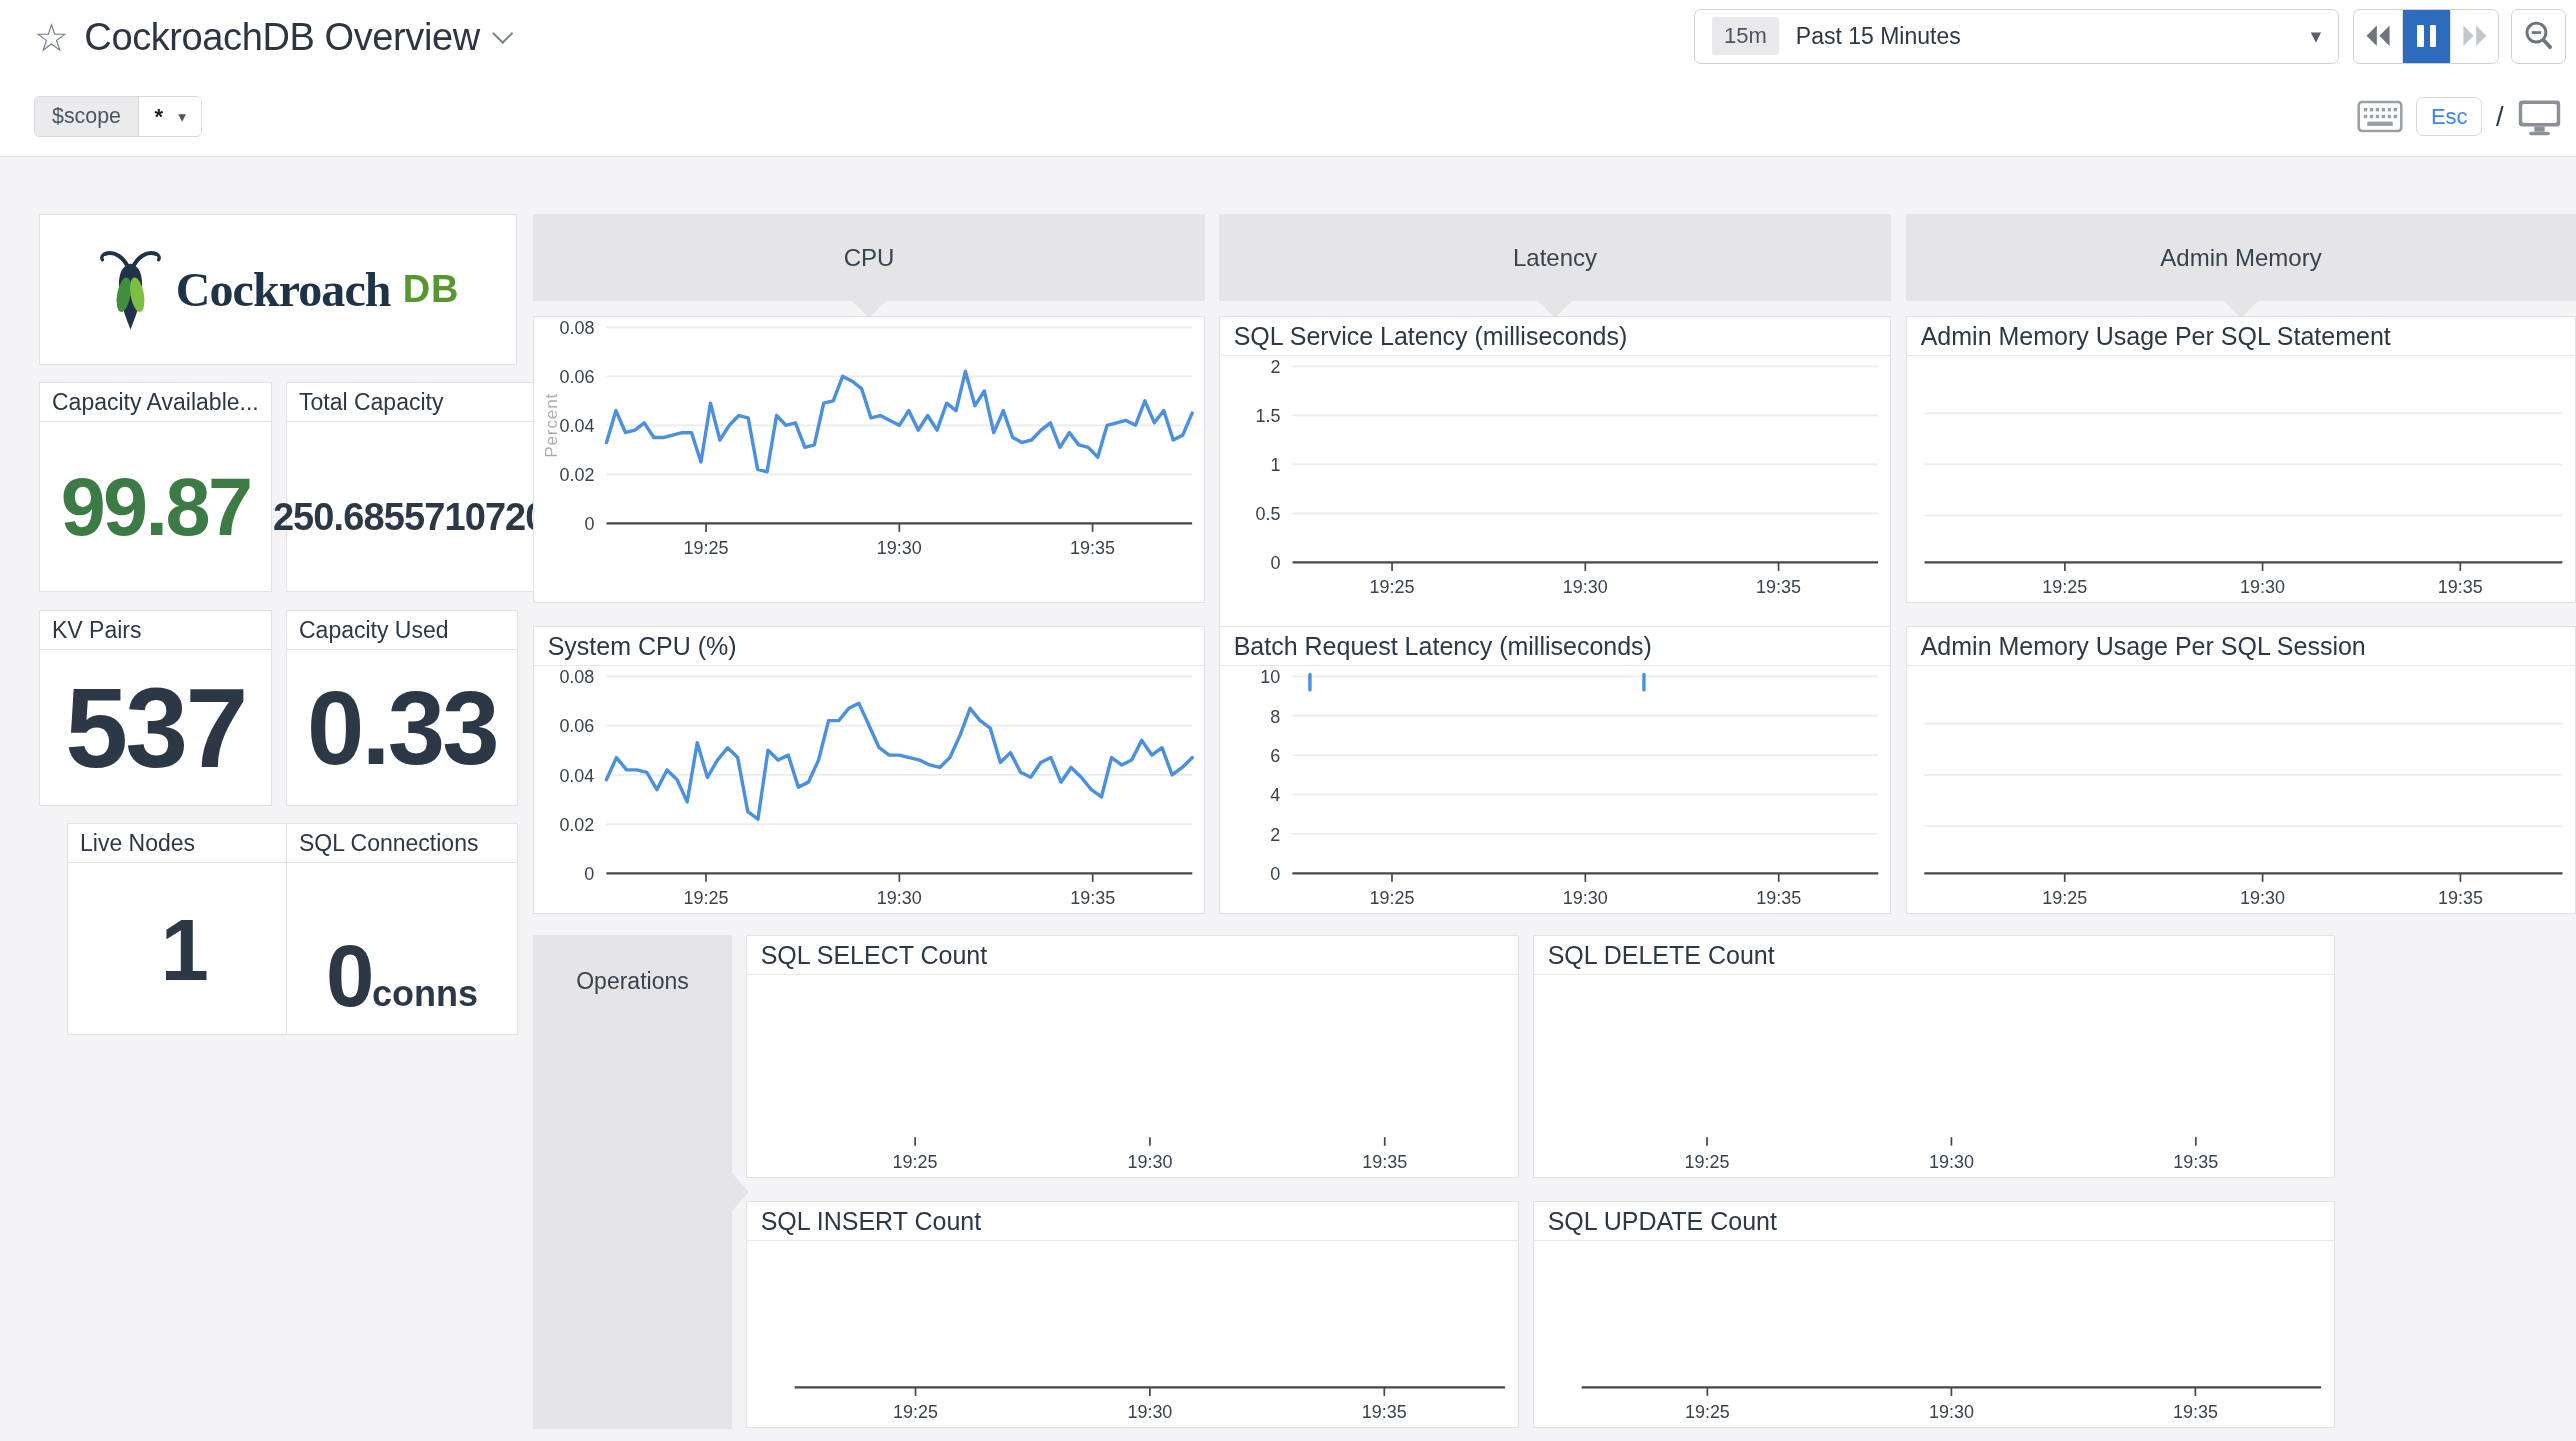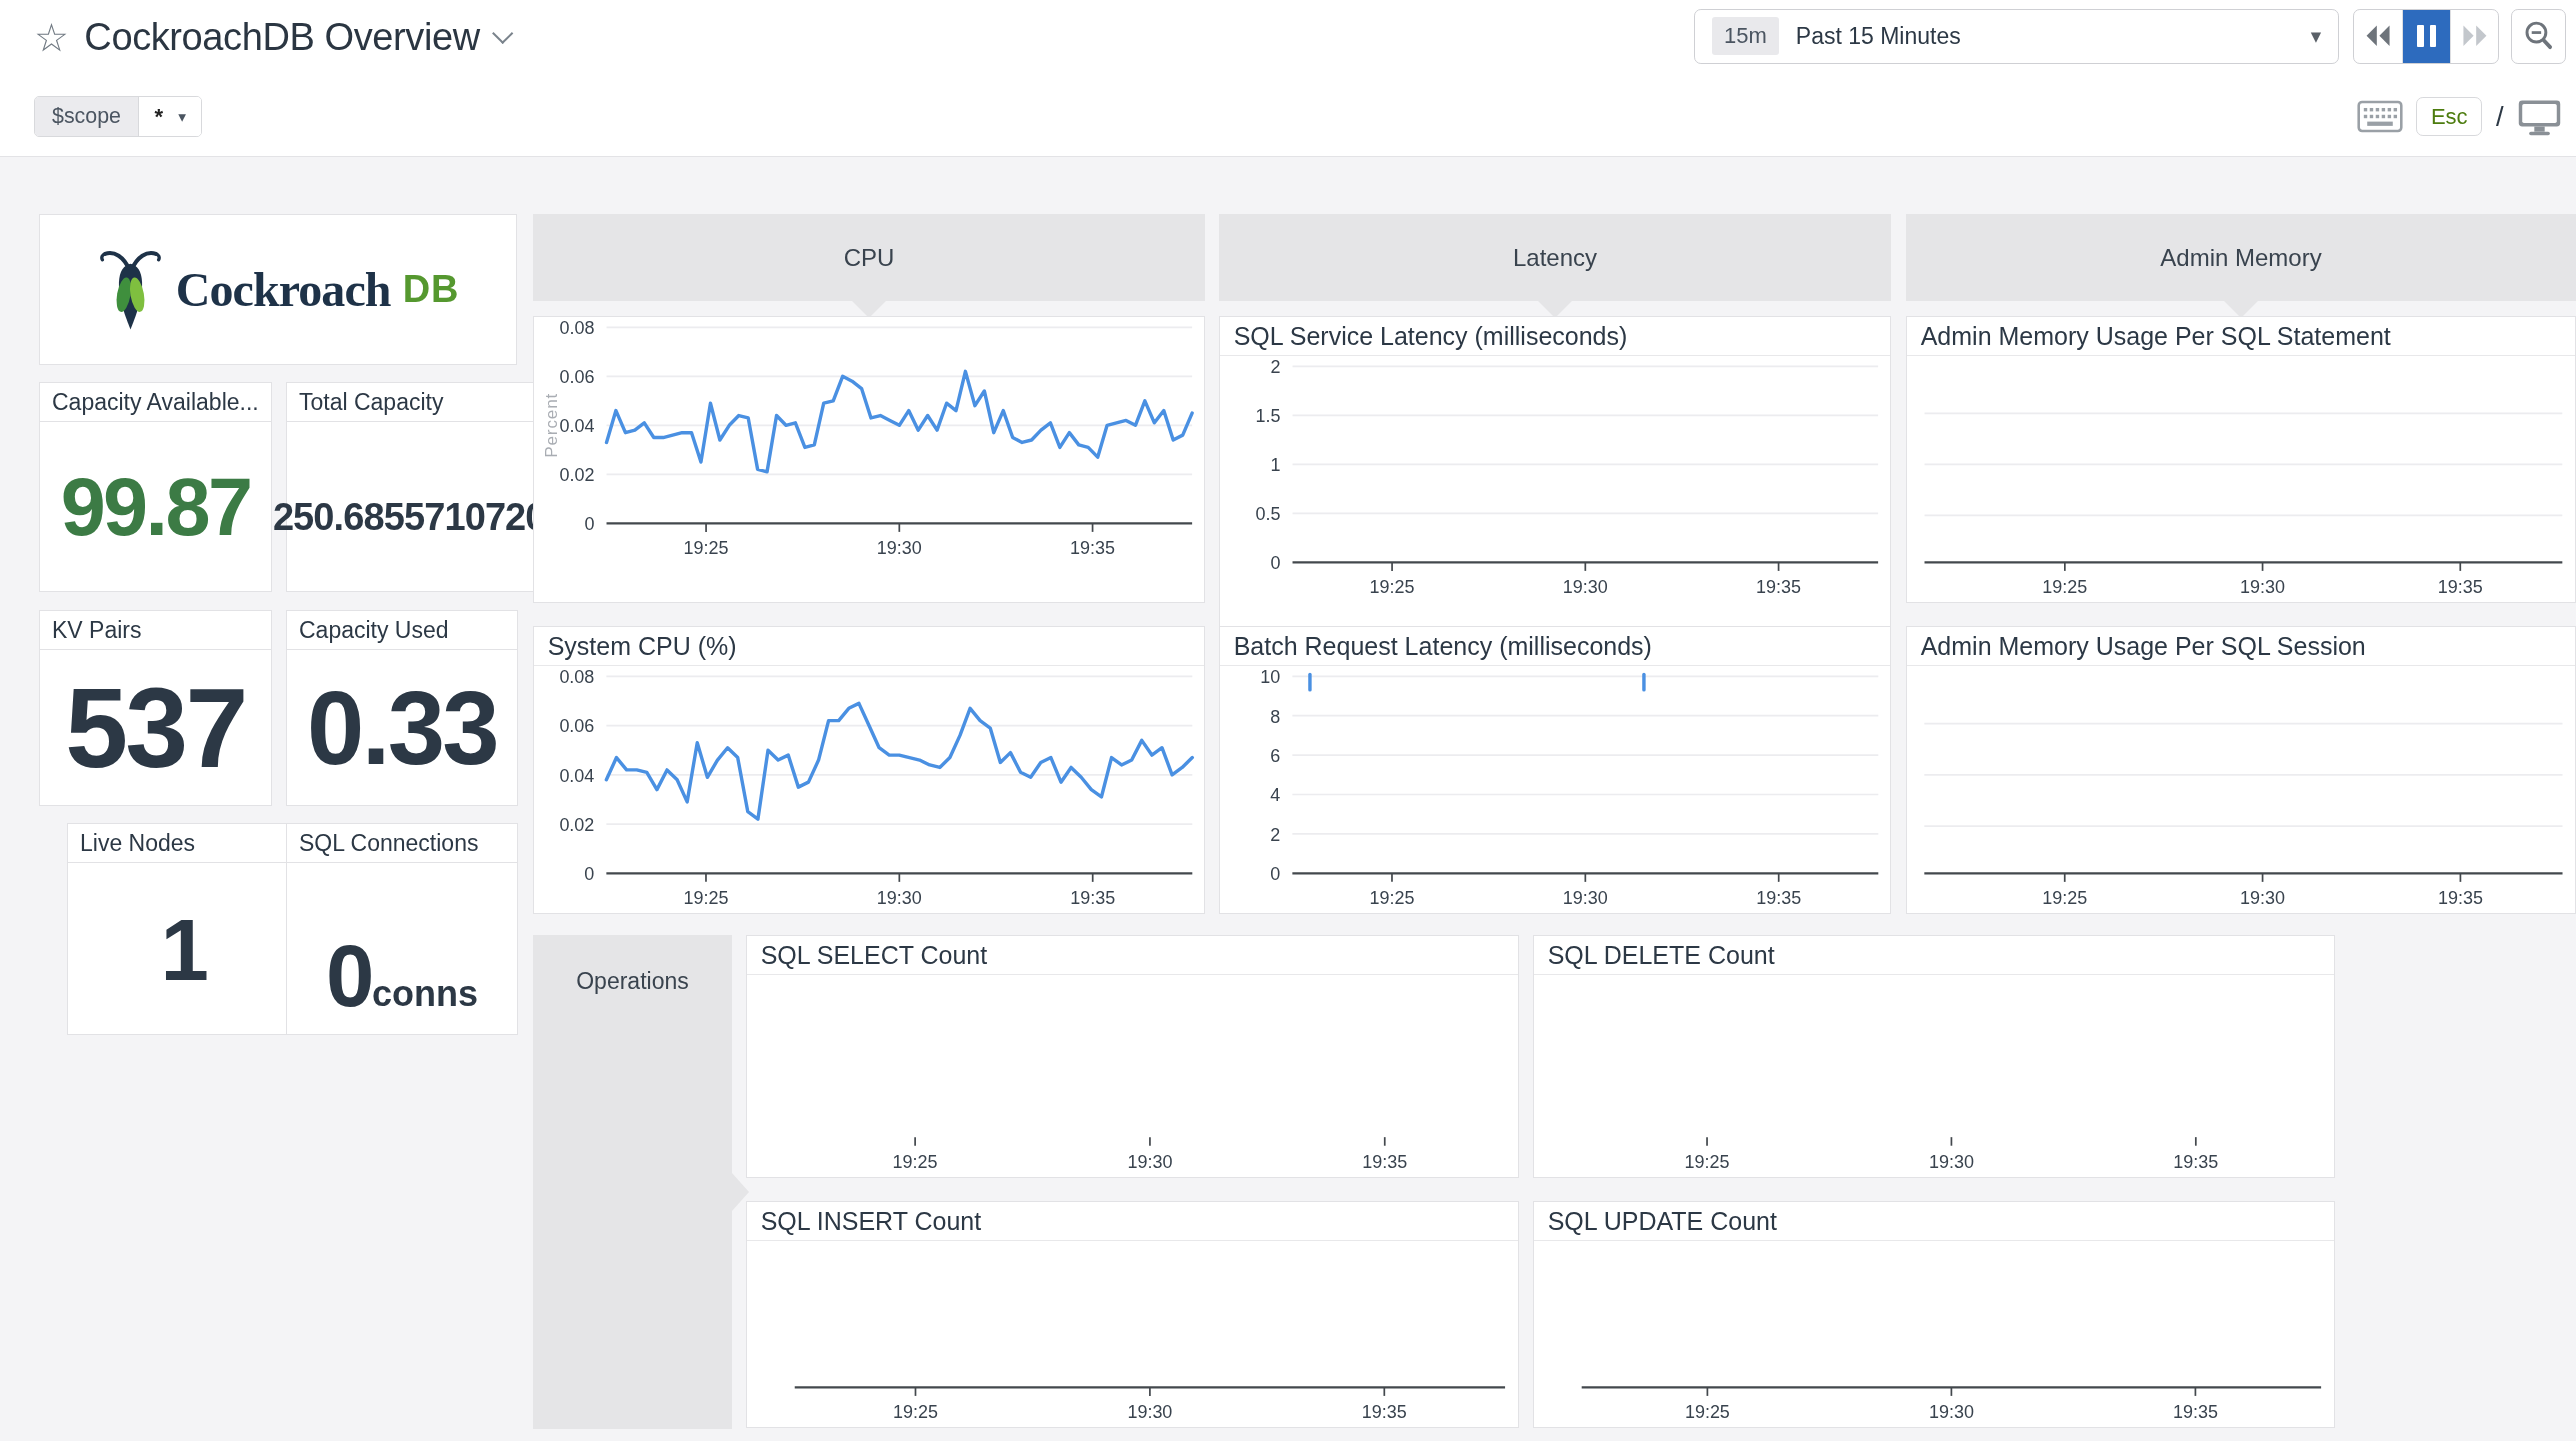--- a/index.html
+++ b/index.html
@@ -33,21 +33,21 @@
     border-radius:6.9px; background:#fff; display:flex; align-items:center; justify-content:center; cursor:pointer; }
 
   .scope-bar { position:absolute; left:34px; top:96px; height:41px; display:flex; border:1.7px solid #d8d9dc;
     border-radius:5.1px; overflow:hidden; cursor:pointer; }
   .scope-key { background:#ebebee; color:#4b5561; font-size:21.4px; display:flex; align-items:center; padding:0 17px; }
   .scope-val { background:#fff; display:flex; align-items:center; padding:0 15.4px; border-left:1.7px solid #d8d9dc; gap:15.4px; }
   .scope-star { font-size:22px; font-weight:bold; color:#222; }
   .scope-caret { font-size:15.4px; color:#4b5561; }
 
   .kbd-zone { position:absolute; right:13.7px; top:96px; height:41px; display:flex; align-items:center; gap:13.7px; }
-  .esc-badge { border:1.7px solid #d8d9dc; border-radius:6.9px; background:#fff; padding:5.1px 13.7px; font-size:22px; color:#4d7c0f; }
+  .esc-badge { border:1.7px solid #d8d9dc; border-radius:6.9px; background:#fff; padding:5.1px 13.7px; font-size:22px; color:#3b82f6; }
   .slash-sep { font-size:27.4px; color:#2c3845; font-weight:300; }
 
   
   .card { position:absolute; background:#fff; border:1.7px solid #e2e2e5; }
   .tile-head { height:39px; border-bottom:1.7px solid #e2e2e5; display:flex; align-items:center;
     padding:0 12px; font-size:23px; color:#2c3845; white-space:nowrap; overflow:hidden; }
   .tile-body { position:absolute; left:0; right:0; top:41px; bottom:0; display:flex;
     align-items:center; justify-content:center; }
   .val-huge { font-weight:bold; color:#2c3845; letter-spacing:-2.6px; line-height:1; }
   .val-unit { font-weight:bold; color:#2c3845; }

